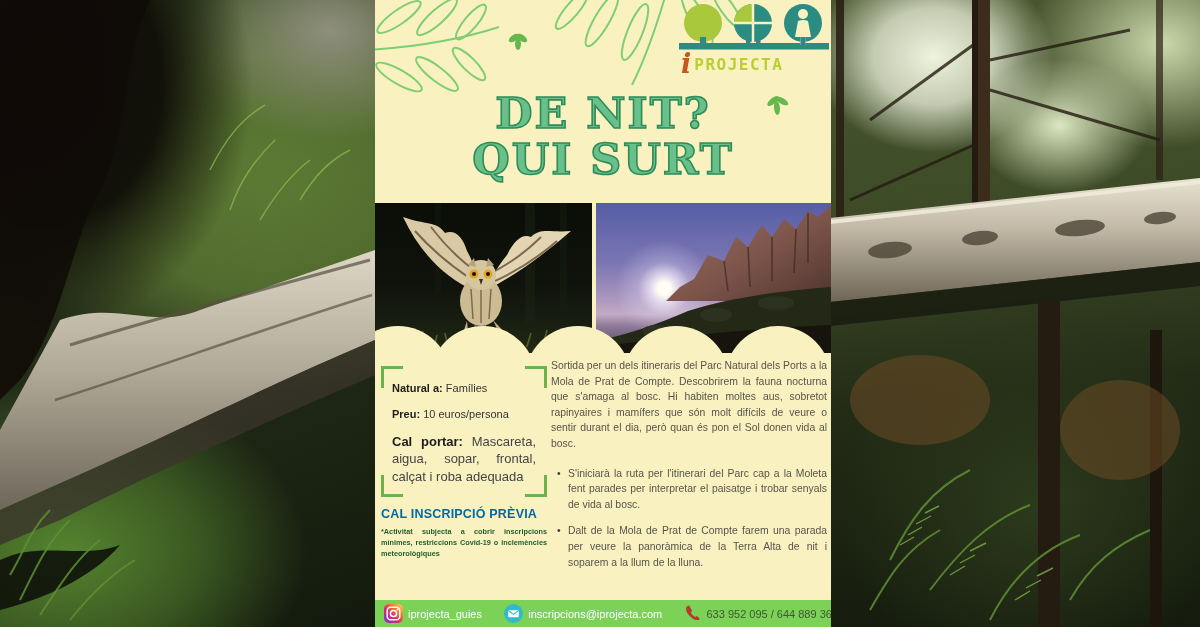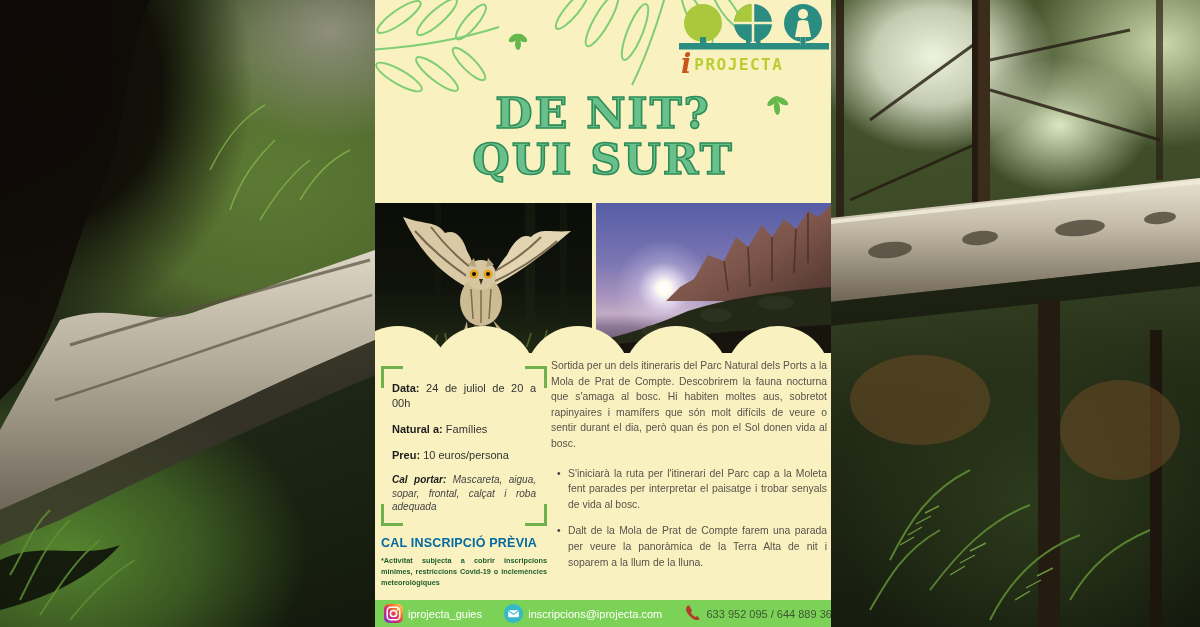--- a/index.html
+++ b/index.html
@@ -55,21 +55,21 @@
   .content{position:absolute;left:0;top:357px;width:456px;height:242px;}
   .left-col{position:absolute;left:6px;top:0;width:166px;}
   .corner-box{position:relative;margin-top:9px;padding:15px 11px 12px 11px;}
   .corner{position:absolute;width:19px;height:19px;}
   .c-tl{left:0;top:0;border-top:3px solid #6FB24B;border-left:3px solid #6FB24B;}
   .c-tr{right:0;top:0;border-top:3px solid #6FB24B;border-right:3px solid #6FB24B;}
   .c-bl{left:0;bottom:0;border-bottom:3px solid #6FB24B;border-left:3px solid #6FB24B;}
   .c-br{right:0;bottom:0;border-bottom:3px solid #6FB24B;border-right:3px solid #6FB24B;}
   .info{margin:0 0 11px 0;font-size:11px;line-height:1.35;color:#333;text-align:justify;}
   .info b{color:#1c1c1c;}
-  .info.small{font-size:10px;margin-bottom:0;color:#444;font-style:italic;}
+  .info.small{font-size:13px;margin-bottom:0;color:#444;}
   .inscription{margin:10px 0 6px 0;font-size:12.5px;letter-spacing:.2px;color:#0369a1;font-weight:bold;}
   .fine{margin:0 0 7px 0;font-size:7.3px;font-weight:bold;line-height:1.5;color:#1F5F2D;text-align:justify;}
 
   .right-col{position:absolute;left:176px;top:1px;width:276px;color:#57534a;}
   .right-col p{margin:0 0 12px 0;font-size:10.4px;line-height:1.5;text-align:justify;}
   .right-col ul{margin:14px 0 0 0;padding:0 0 0 6px;list-style:none;}
   .right-col li{position:relative;margin:0 0 11px 0;padding-left:11px;font-size:10.4px;line-height:1.5;text-align:justify;}
   .right-col li::before{content:"\2022";position:absolute;left:0;top:0;color:#3c3c3c;}
 
   
@@ -316,21 +316,20 @@
       </div>
     </div>
 
     <div class="content">
       <div class="left-col">
         <div class="corner-box">
           <span class="corner c-tl"></span>
           <span class="corner c-tr"></span>
           <span class="corner c-bl"></span>
           <span class="corner c-br"></span>
-          <p class="info"><b>Data:</b> <span>24 de juliol de 20 a 00h</span></p>
           <p class="info"><b>Natural a:</b> <span>Famílies</span></p>
           <p class="info"><b>Preu:</b> <span>10 euros/persona</span></p>
           <p class="info small"><b>Cal portar:</b> <span>Mascareta, aigua, sopar, frontal, calçat i roba adequada</span></p>
         </div>
         <h2 class="inscription">CAL INSCRIPCIÓ PRÈVIA</h2>
         <p class="fine">*Activitat subjecta a cobrir inscripcions mínimes, restriccions Covid-19 o inclemències meteorològiques</p>
 
       </div>
       <div class="right-col">
         <p>Sortida per un dels itineraris del Parc Natural dels Ports a la Mola de Prat de Compte. Descobrirem la fauna nocturna que s'amaga al bosc. Hi habiten moltes aus, sobretot rapinyaires i mamífers que són molt difícils de veure o sentir durant el dia, però quan és pon el Sol donen vida al bosc.</p>

